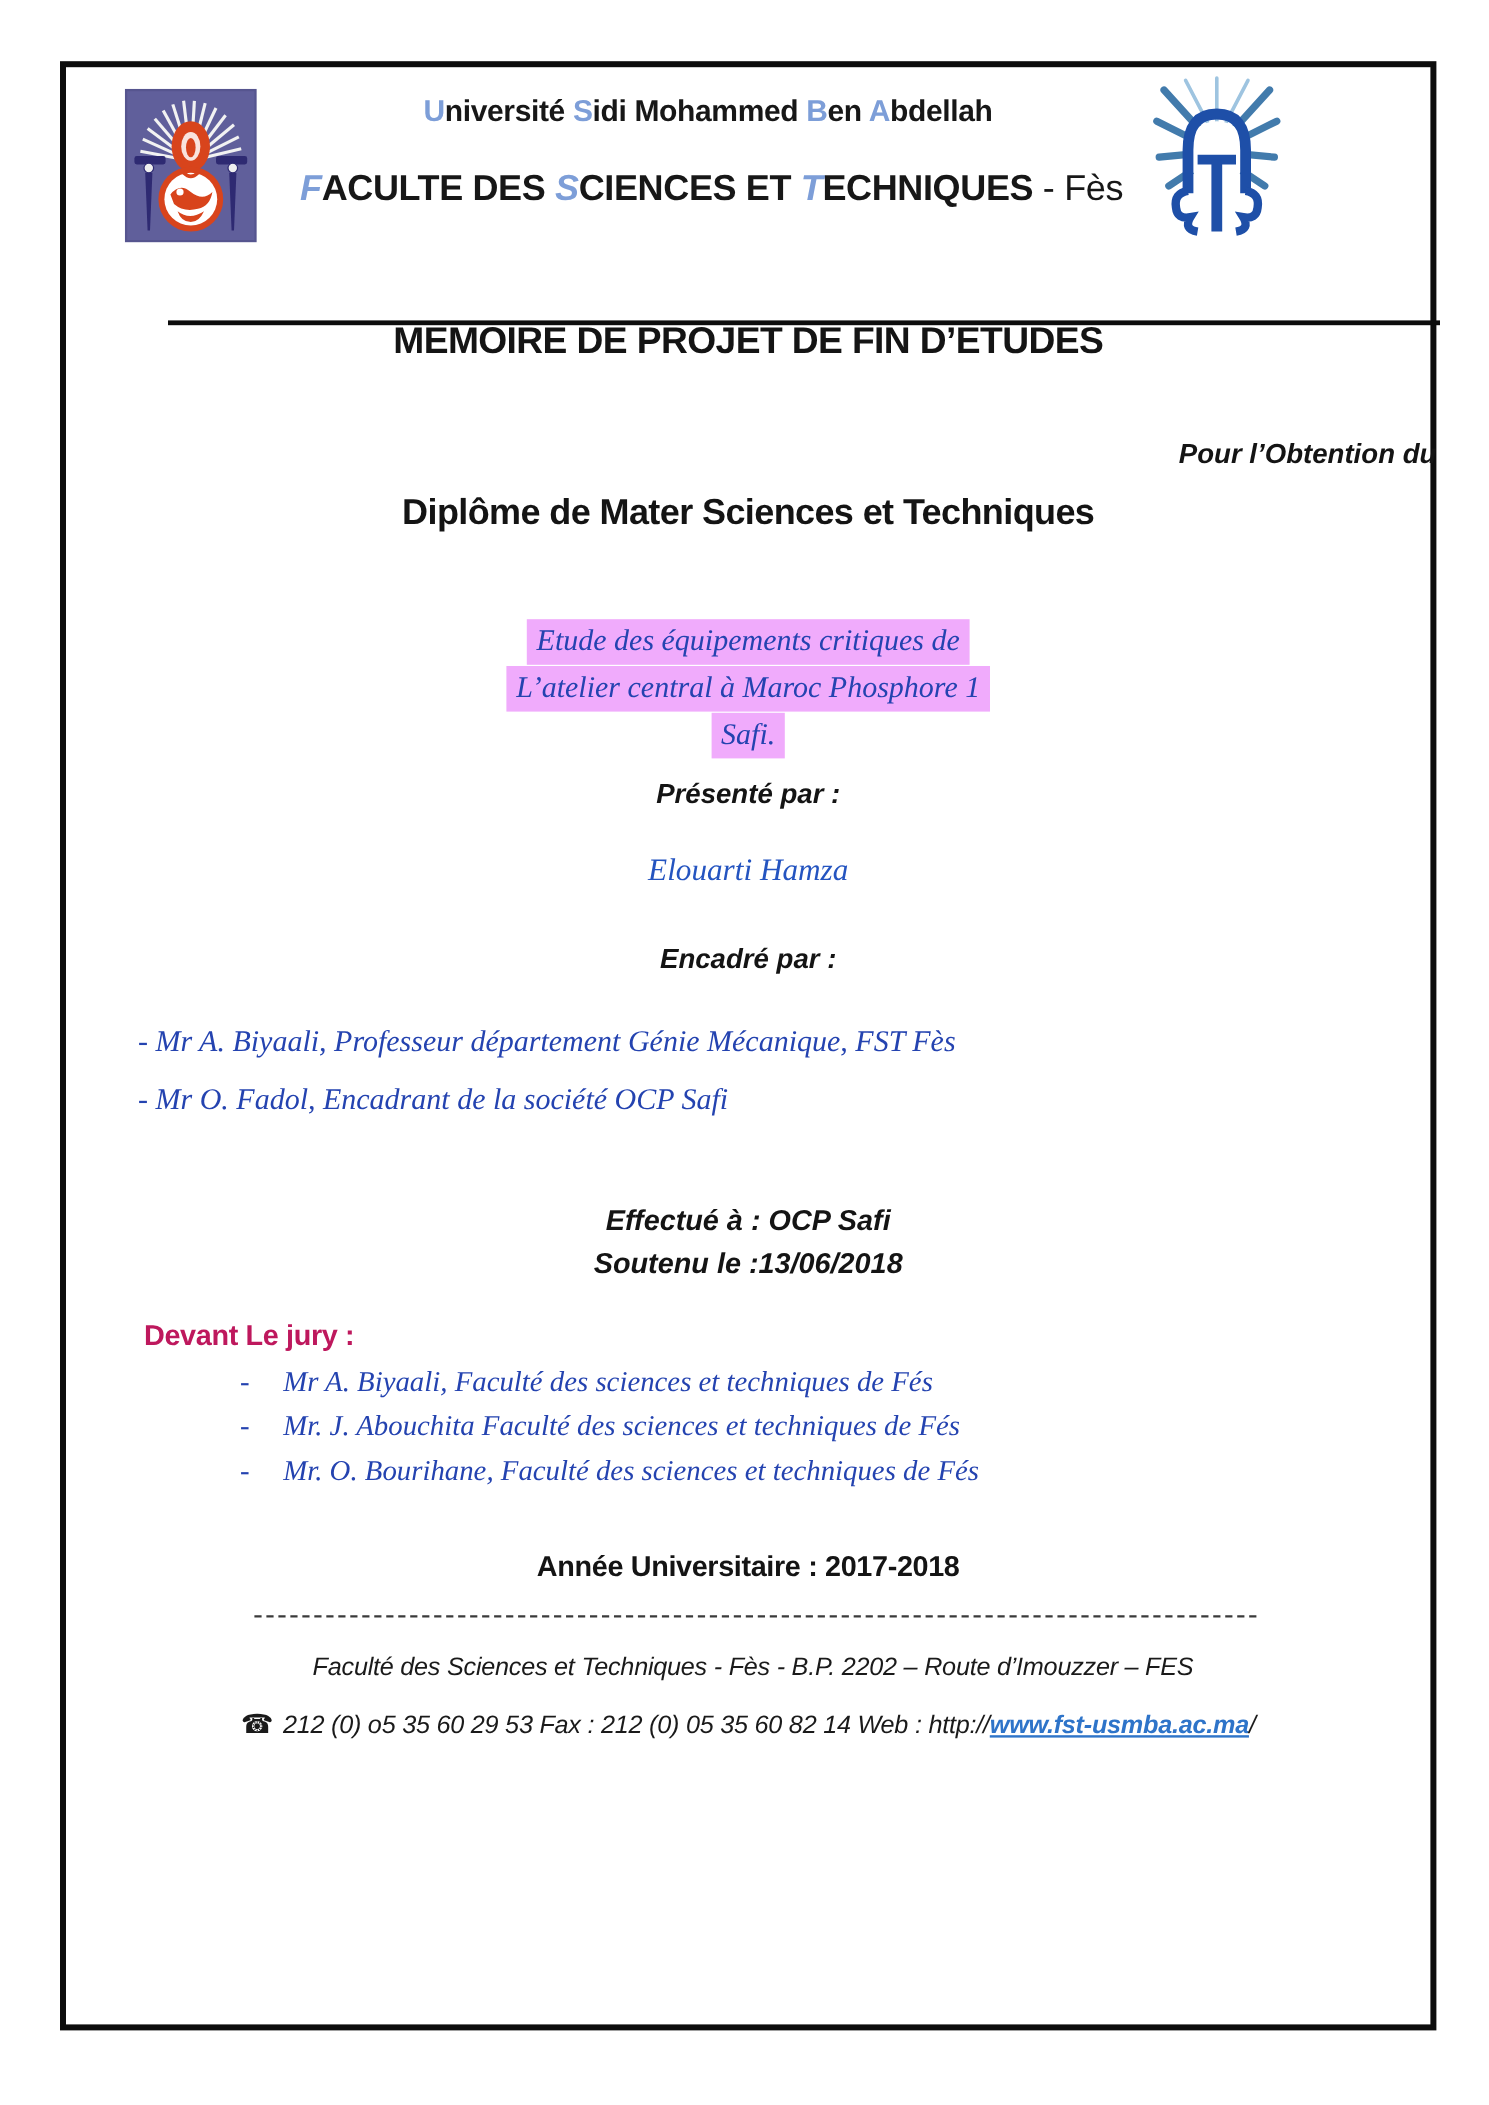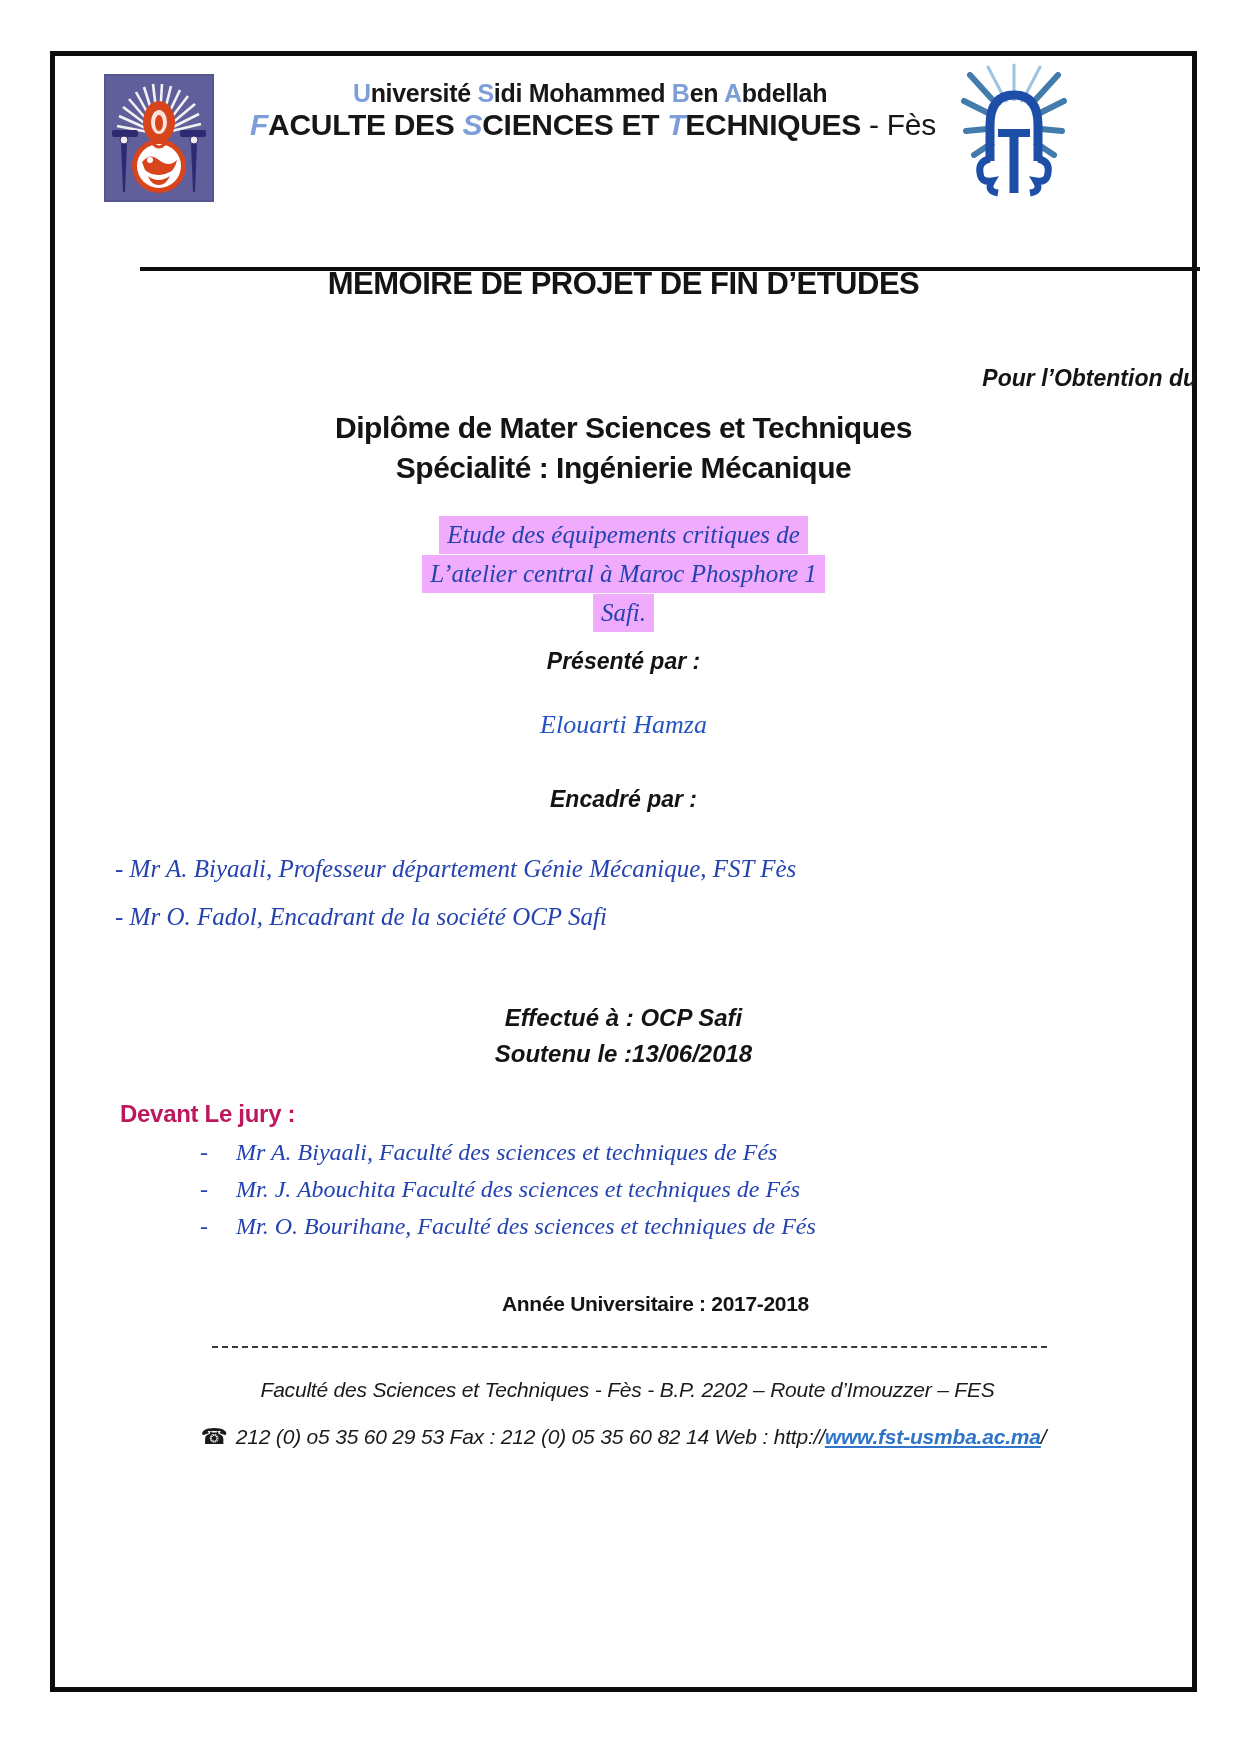--- a/index.html
+++ b/index.html
@@ -26,21 +26,21 @@
     position:absolute;left:54px;top:23px;width:110px;height:128px;
   }
   .logo-right{
     position:absolute;left:910px;top:10px;width:108px;height:138px;
   }
   .header-text{
     position:absolute;left:200px;top:28px;width:680px;text-align:center;
   }
   .univ-line{
     font-size:25px;font-weight:bold;letter-spacing:-0.3px;color:#171717;
-    white-space:nowrap;text-align:center;
+    margin-bottom:33px;white-space:nowrap;text-align:center;
   }
   .fac-line{
     font-size:30px;font-weight:bold;letter-spacing:-0.3px;color:#171717;
     white-space:nowrap;
   }
   .blue-initial{color:#7d9ed8;}
   .blue-initial-it{color:#7d9ed8;font-style:italic;}
   .fac-suffix{font-weight:normal;}
   .header-rule{
     position:absolute;left:90px;top:216px;width:1060px;height:4px;background:#0d0d0d;
@@ -76,21 +76,21 @@
     position:absolute;left:120px;top:1100px;
     font-size:24px;font-weight:bold;letter-spacing:-0.3px;color:#be185d;
   }
   .jury-list{
     position:absolute;left:200px;top:1134px;width:940px;
     font-family:"Liberation Serif", serif;font-style:italic;
     font-size:24px;color:#2443b0;line-height:37px;
   }
   .jury-item{display:flex;}
   .jury-dash{width:36px;flex:0 0 36px;}
-  .annee{top:1292px;font-size:21px;font-weight:bold;letter-spacing:-0.3px;color:#141414;margin-left:32px;}
+  .annee{top:1292px;font-size:24px;font-weight:bold;letter-spacing:-0.3px;color:#141414;}
   
   .dashed-rule{
     position:absolute;left:212px;top:1346px;width:835px;
     border-top:2px dashed #3a3a3a;
   }
   .footer-address{
     position:absolute;left:54px;top:1378px;width:1147px;text-align:center;
     font-style:italic;font-size:21px;color:#1a1a1a;letter-spacing:-0.2px;
   }
   .footer-contact{
@@ -189,21 +189,20 @@
 
   <div class="header-rule"></div>
 </div>
 
 <div class="centered doc-title">MEMOIRE DE PROJET DE FIN D’ETUDES</div>
 
 <div class="centered obtention">Pour l’Obtention du</div>
 
 <div class="centered diploma">
   <div>Diplôme de Mater Sciences et Techniques</div>
-  <div>Spécialité : Ingénierie Mécanique</div>
 </div>
 
 <div class="centered project-title">
   <div><span class="hl">Etude des équipements critiques de</span></div>
   <div><span class="hl">L’atelier central à Maroc Phosphore 1</span></div>
   <div><span class="hl">Safi.</span></div>
 </div>
 
 <div class="centered presented-label">Présenté par :</div>
 

